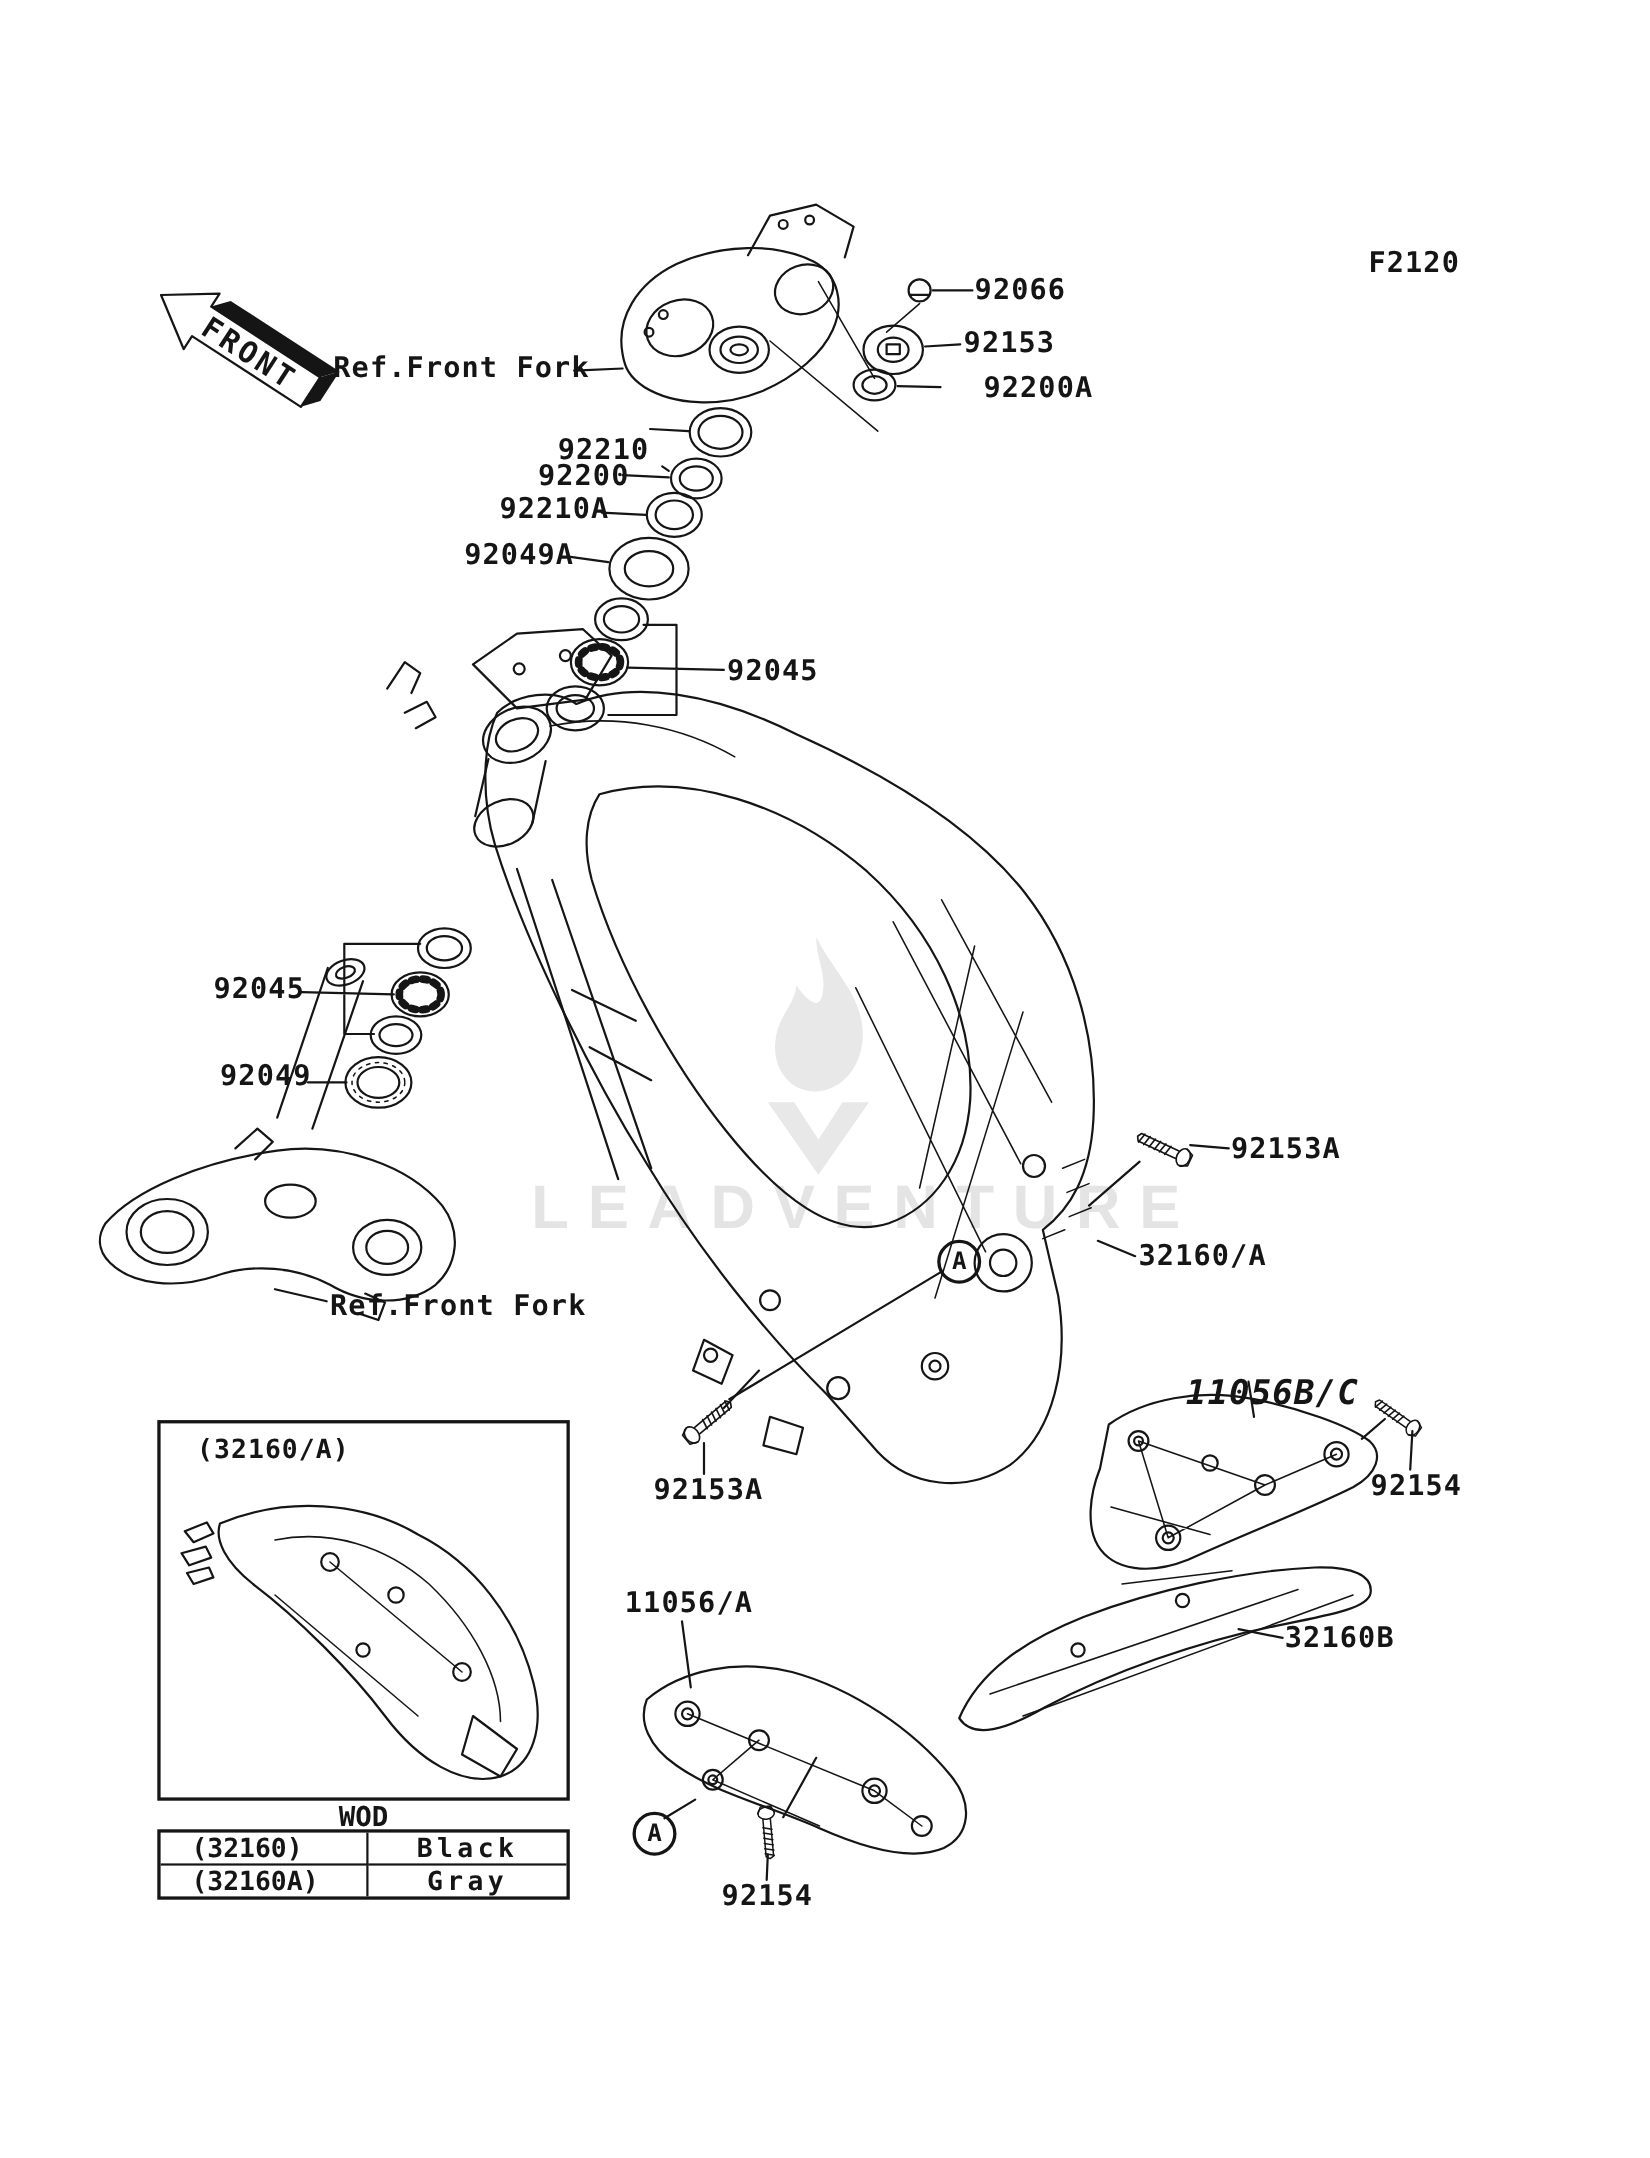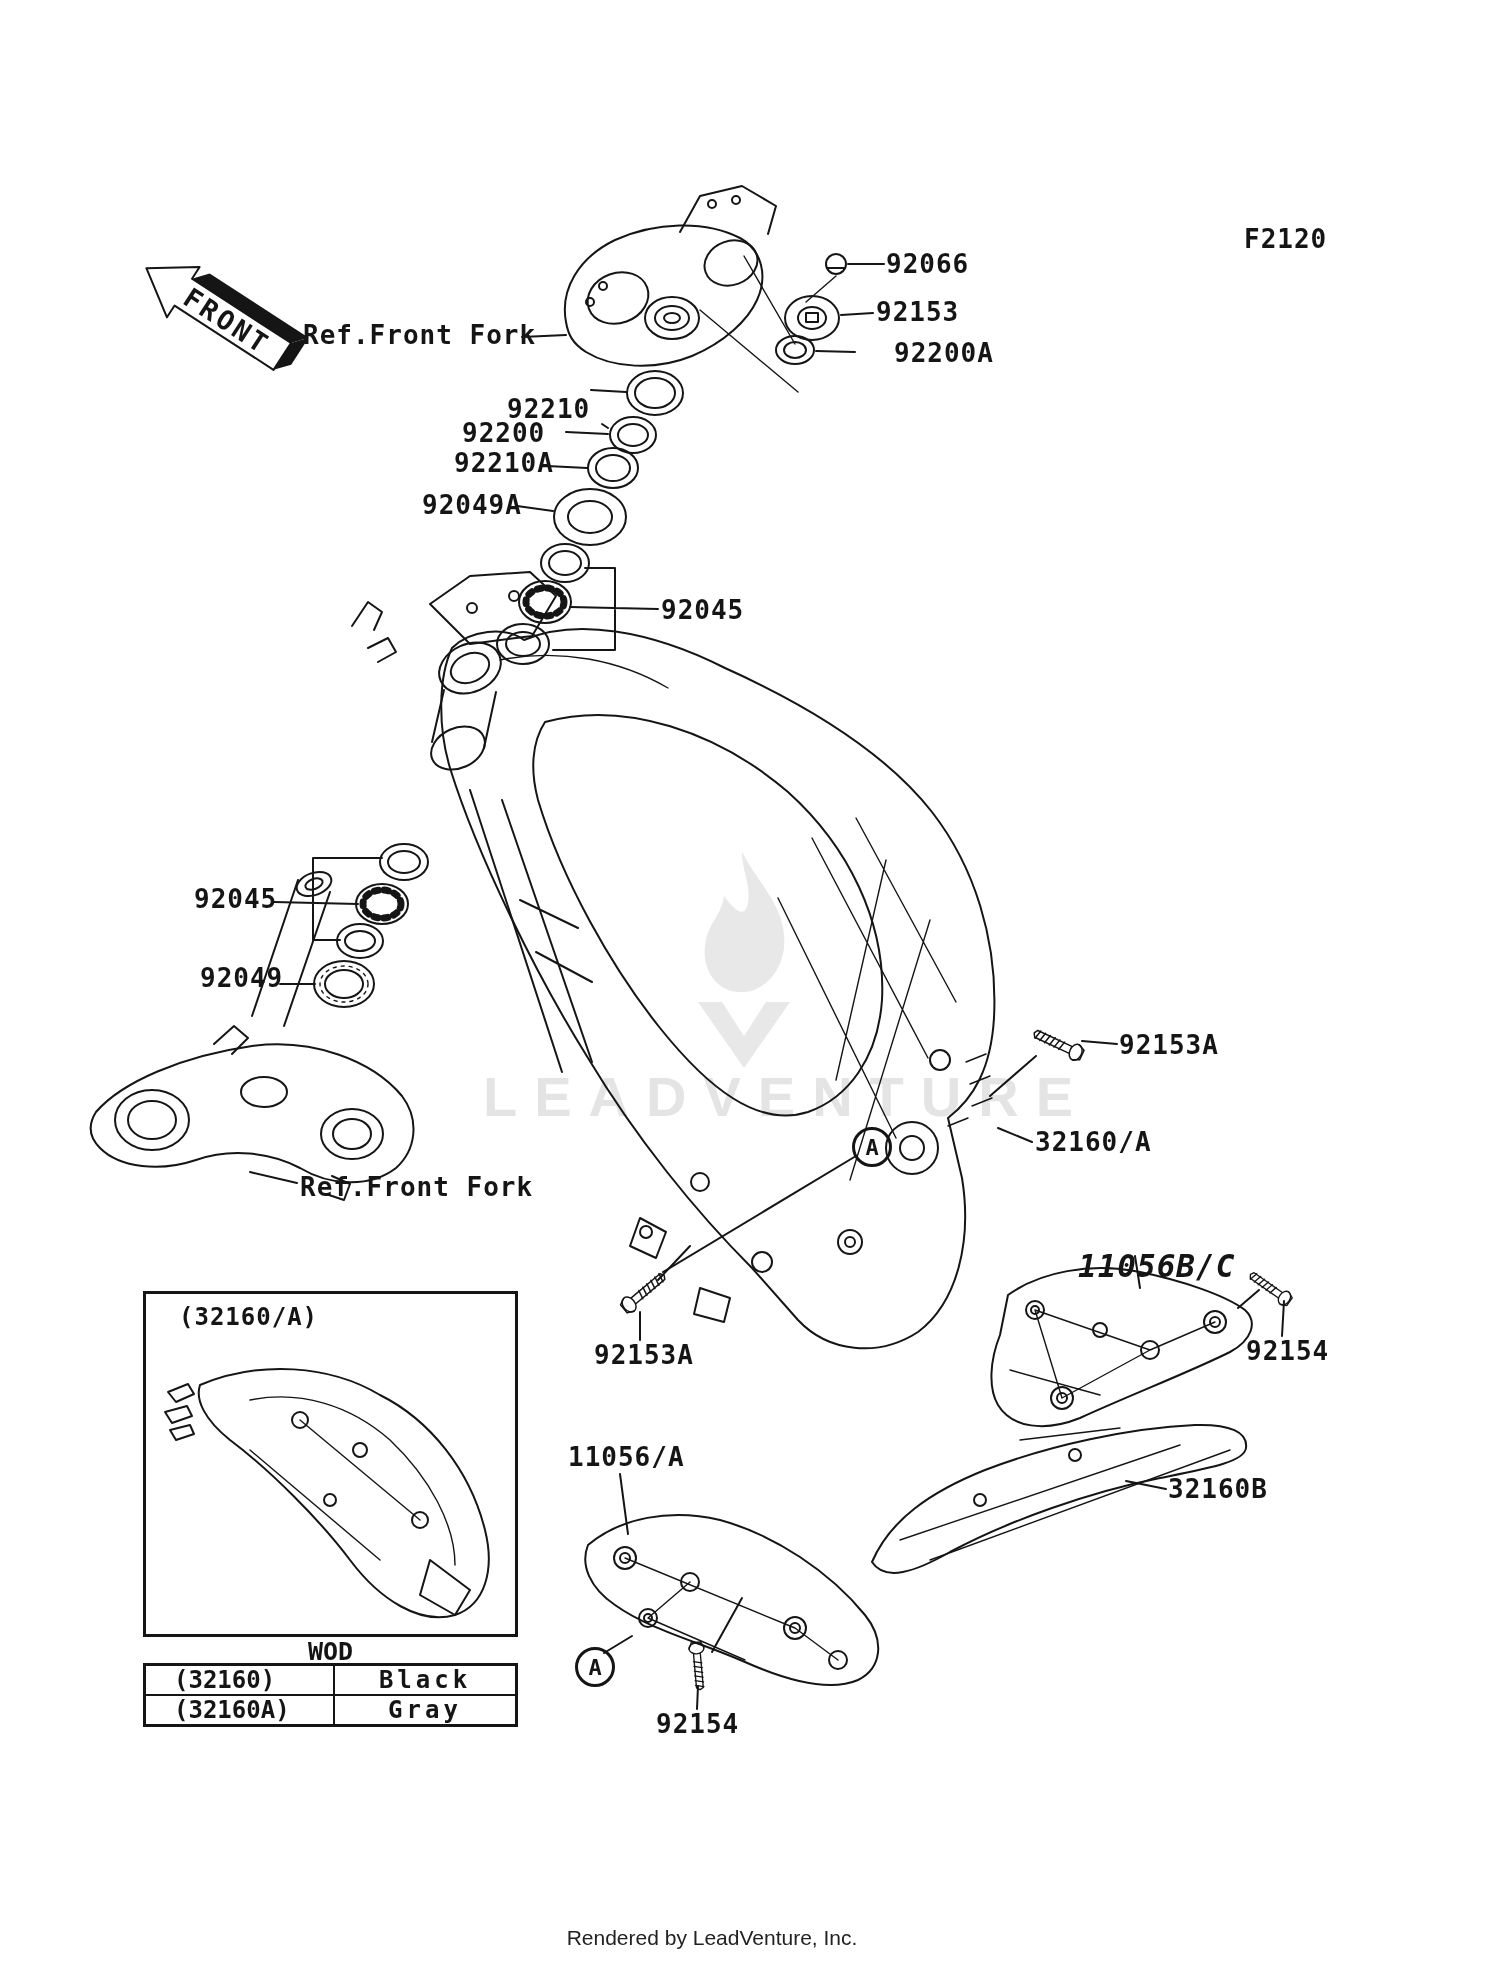--- a/index.html
+++ b/index.html
@@ -234,21 +234,21 @@
 
   <div class="lbl" style="left:1244px;top:226px;">F2120</div>
 
   <div class="lbl" style="left:303px;top:322px;">Ref.Front Fork</div>
   <div class="lbl" style="left:300px;top:1174px;">Ref.Front Fork</div>
 
   <div class="lbl" style="left:886px;top:251px;">92066</div>
   <div class="lbl" style="left:876px;top:299px;">92153</div>
   <div class="lbl" style="left:858px;top:340px;margin-left:36px;">92200A</div>
   <div class="lbl" style="left:507px;top:376px;margin-top:20px;">92210</div>
-  <div class="lbl" style="left:462px;top:420px;">92200</div>
+  <div class="lbl" style="left:489px;top:420px;">92200</div>
   <div class="lbl" style="left:454px;top:450px;">92210A</div>
   <div class="lbl" style="left:422px;top:492px;">92049A</div>
   <div class="lbl" style="left:661px;top:597px;">92045</div>
   <div class="lbl" style="left:194px;top:886px;">92045</div>
   <div class="lbl" style="left:200px;top:965px;">92049</div>
   <div class="lbl" style="left:1119px;top:1032px;">92153A</div>
   <div class="lbl" style="left:1035px;top:1129px;">32160/A</div>
   <div class="lbl" style="left:1078px;top:1250px;font-size:31px;font-style:italic;">11056B/C</div>
   <div class="lbl" style="left:1246px;top:1338px;">92154</div>
   <div class="lbl" style="left:594px;top:1342px;">92153A</div>
@@ -263,14 +263,13 @@
   <div class="lbl small" style="left:155px;top:1305px;margin-left:24px;">(32160/A)</div>
 
   <div id="wod-header">WOD</div>
   <div id="color-table">
     <div class="cell part row1">(32160)</div>
     <div class="cell colorname row1">Black</div>
     <div class="cell part">(32160A)</div>
     <div class="cell colorname">Gray</div>
   </div>
 
-  <div id="footer">Rendered by LeadVenture, Inc.</div>
 </div>
 
 </body></html>

